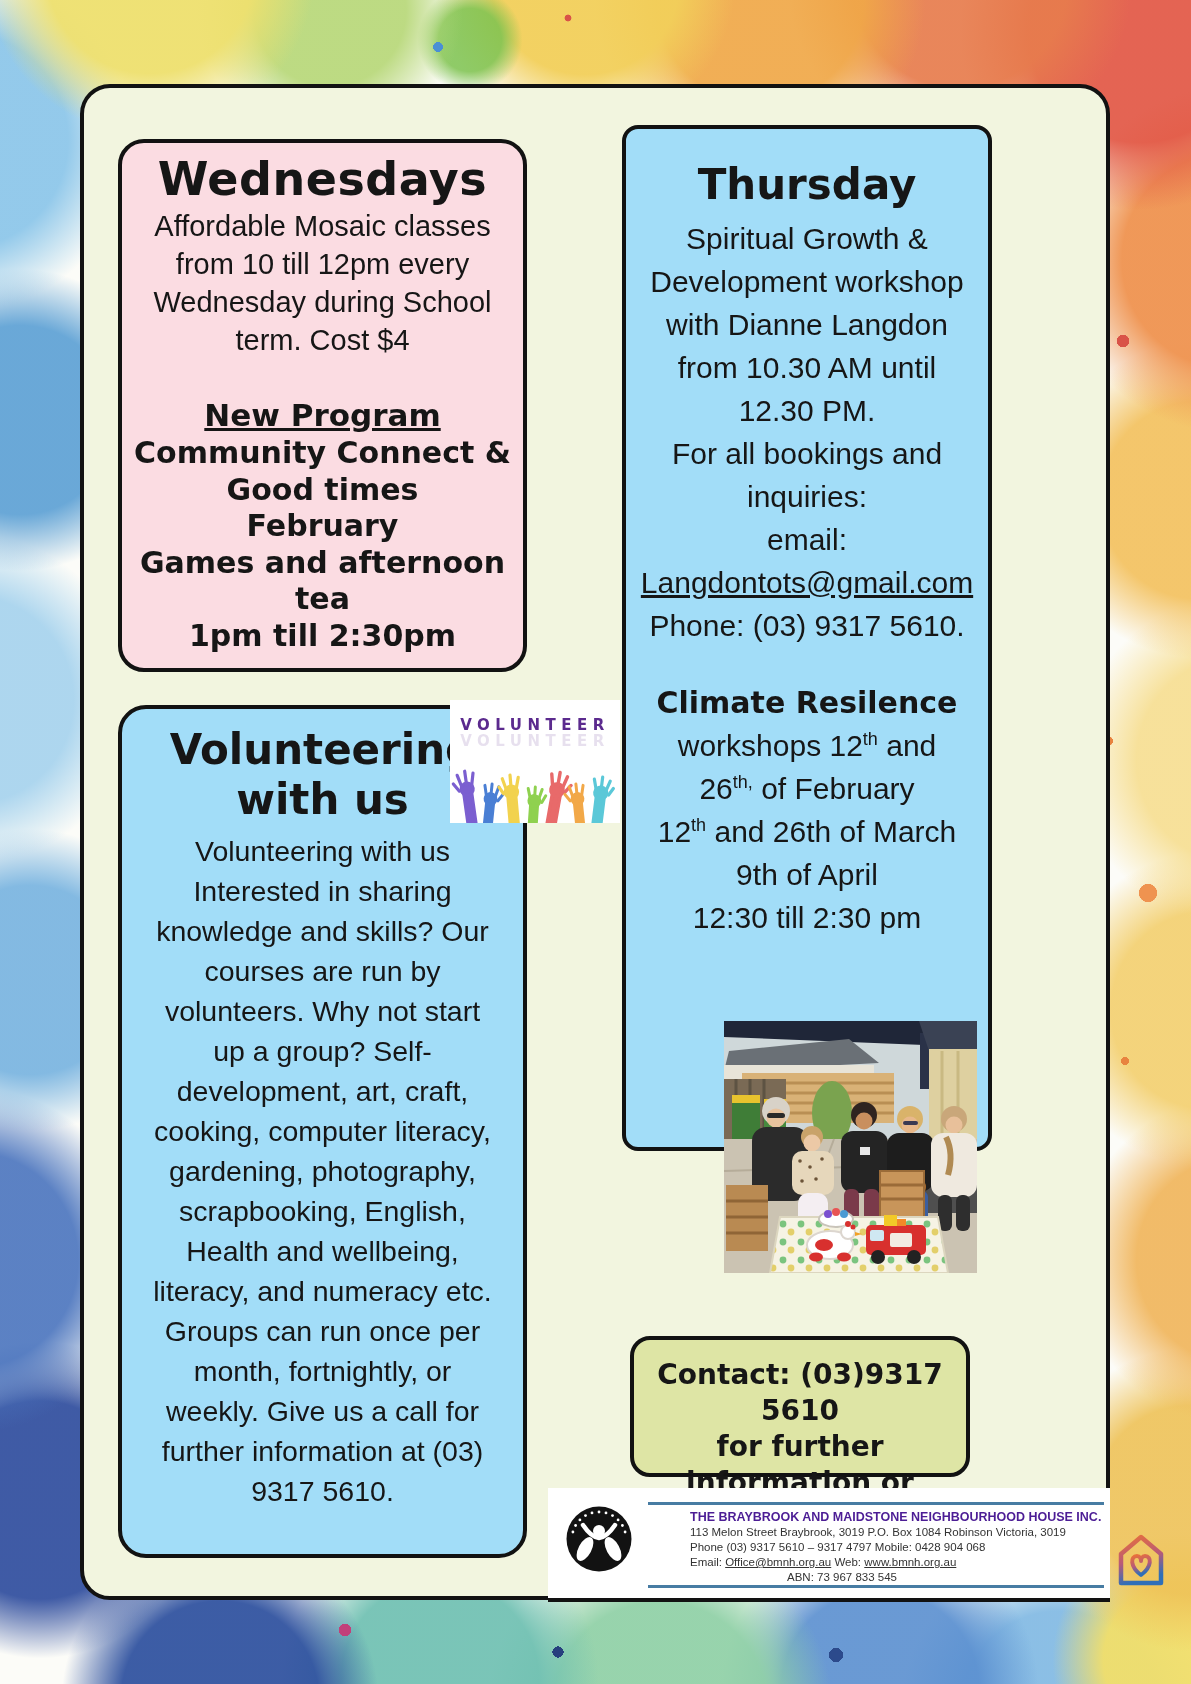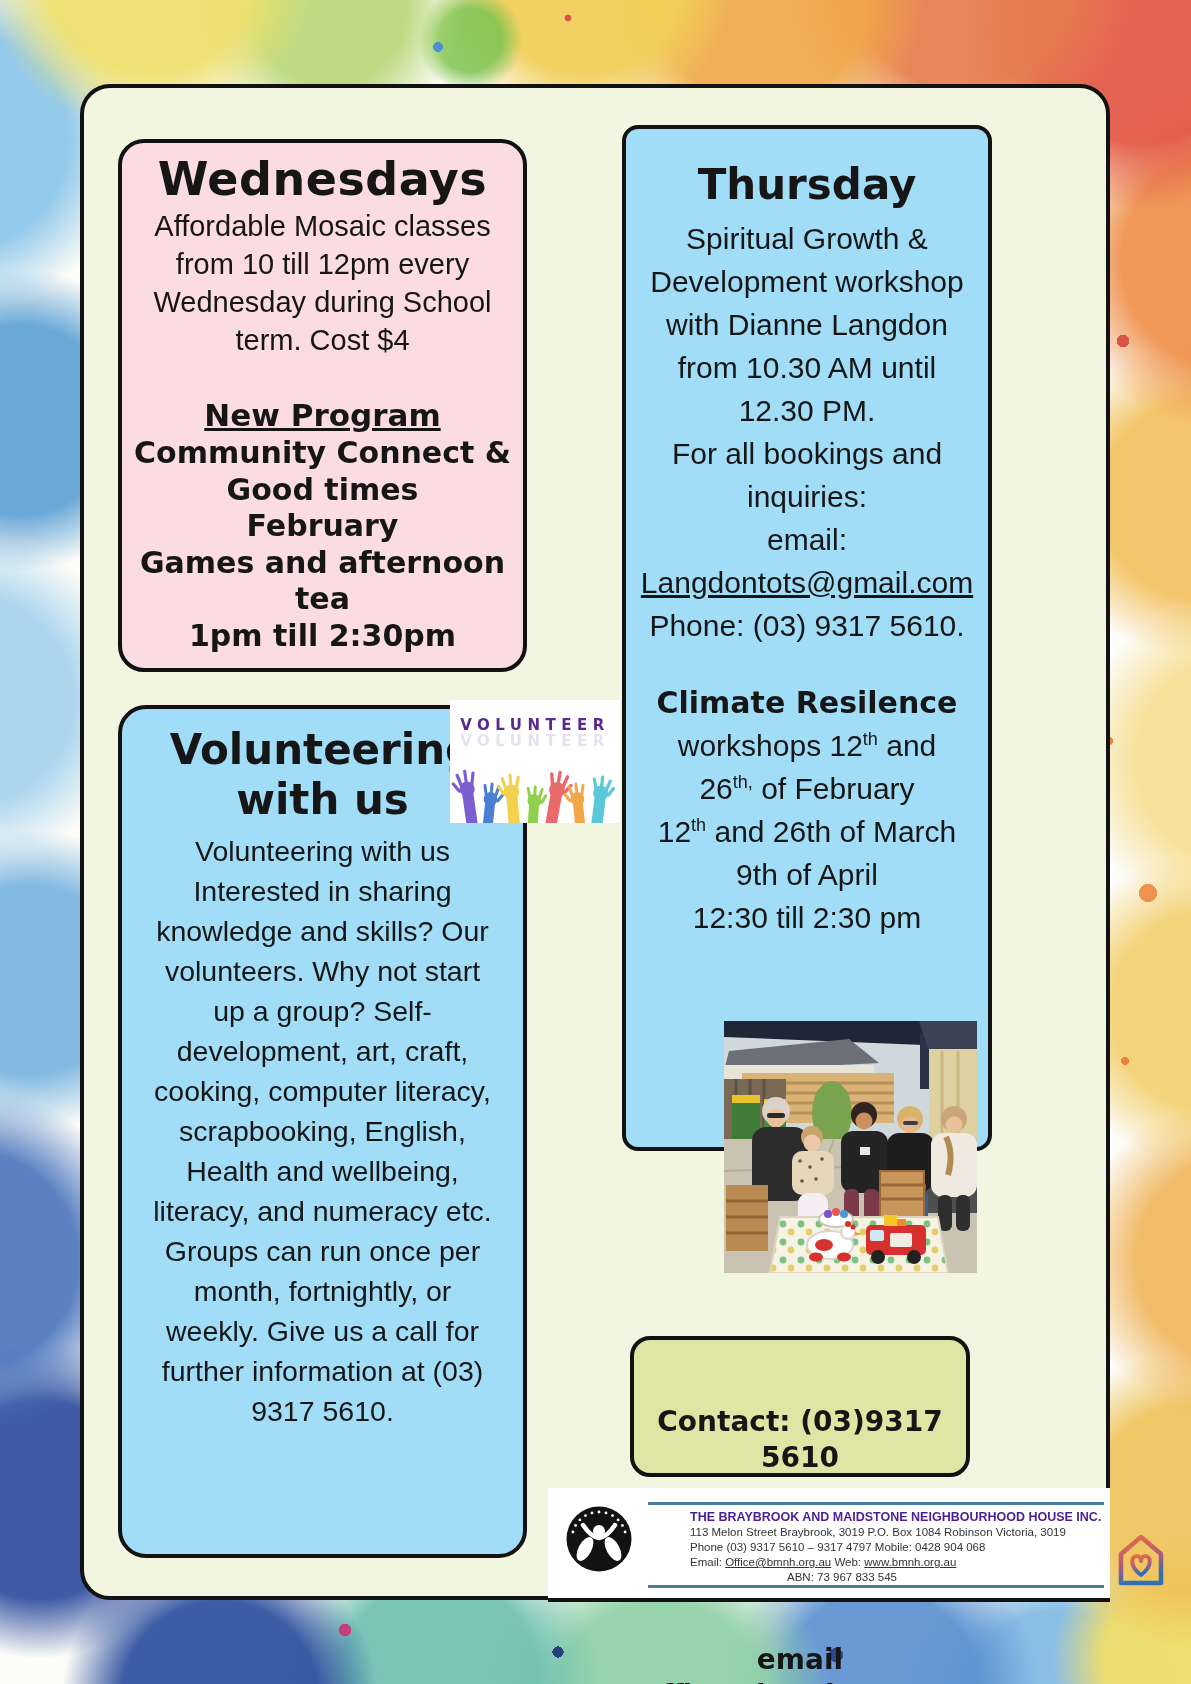--- a/index.html
+++ b/index.html
@@ -58,21 +58,21 @@
   .h-vol{font-family:"DejaVu Sans",sans-serif;font-weight:600;font-size:42px;line-height:50px;}
   .ln{font-size:29px;line-height:38px;font-weight:400;}
   .t-ln{font-size:30px;line-height:43px;}
   .v-ln{font-size:28.5px;line-height:40px;}
   .bb{font-family:"DejaVu Sans",sans-serif;font-weight:700;}
   .u{text-decoration:underline;}
   sup{font-size:60%;vertical-align:super;line-height:0;}
   .spacer36{height:36px;} .spacer34{height:34px;}
   .prog-ln{font-size:30px;line-height:36.5px;font-weight:700;}
   .np{font-size:31px;line-height:40px;}
-  .c-ln{font-size:28px;line-height:36px;font-weight:700;font-family:"DejaVu Sans",sans-serif;margin-top:47px;}
+  .c-ln{font-size:28px;line-height:36px;font-weight:700;font-family:"DejaVu Sans",sans-serif;}
   .volunteer-img{position:absolute;left:450px;top:700px;width:170px;height:123px;background:#fff;}
   .photo{position:absolute;left:724px;top:1021px;width:253px;height:252px;}
   .footer{position:absolute;left:548px;top:1488px;width:562px;height:110px;background:#ffffff;border-bottom:4px solid #121212;}
   .footer-inner{position:absolute;left:100px;right:6px;top:14px;bottom:10px;
     border-top:3px solid #477ca3;border-bottom:3px solid #477ca3;padding:5px 0 0 42px;box-sizing:border-box;}
   .f-title{font-size:12.5px;font-weight:700;color:#4c1d95;line-height:15px;}
   .f-ln{font-size:11.5px;color:#333;line-height:15px;}
   .f-abn{text-align:center;padding-right:110px;}
   .logo{position:absolute;left:17px;top:17px;width:68px;height:68px;}
   .house-icon{position:absolute;left:468px;top:27px;width:50px;height:60px;}
@@ -99,24 +99,26 @@
     <div class="prog-ln bb">1pm till 2:30pm</div>
   </div>
 
   <div class="box box-volunteering">
     <div class="h-vol">Volunteering</div>
     <div class="h-vol">with us</div>
     <div style="height:6px"></div>
     <div class="v-ln">Volunteering with us</div>
     <div class="v-ln">Interested in sharing</div>
     <div class="v-ln">knowledge and skills? Our</div>
+    <div class="v-ln">courses are run by</div>
     <div class="v-ln">volunteers. Why not start</div>
     <div class="v-ln">up a group? Self-</div>
     <div class="v-ln">development, art, craft,</div>
     <div class="v-ln">cooking, computer literacy,</div>
+    <div class="v-ln">gardening, photography,</div>
     <div class="v-ln">scrapbooking, English,</div>
     <div class="v-ln">Health and wellbeing,</div>
     <div class="v-ln">literacy, and numeracy etc.</div>
     <div class="v-ln">Groups can run once per</div>
     <div class="v-ln">month, fortnightly, or</div>
     <div class="v-ln">weekly. Give us a call for</div>
     <div class="v-ln">further information at (03)</div>
     <div class="v-ln">9317 5610.</div>
   </div>
 

